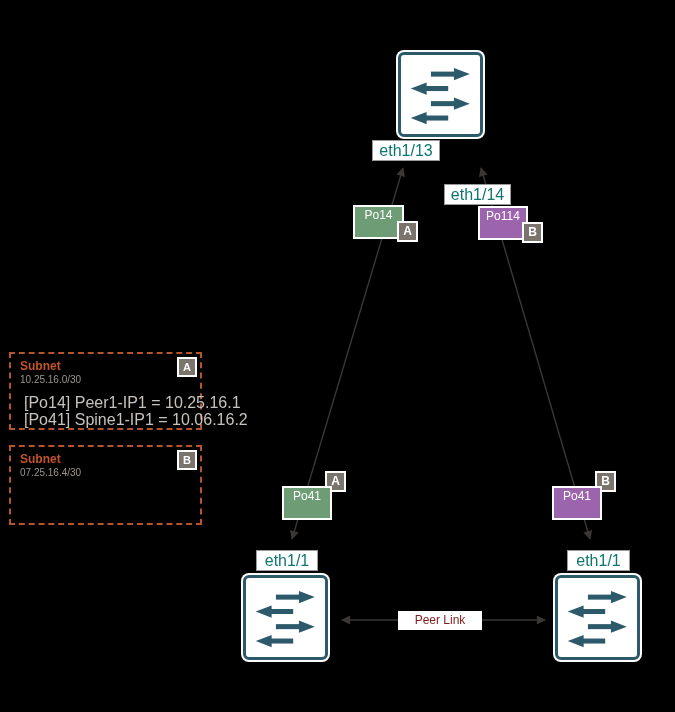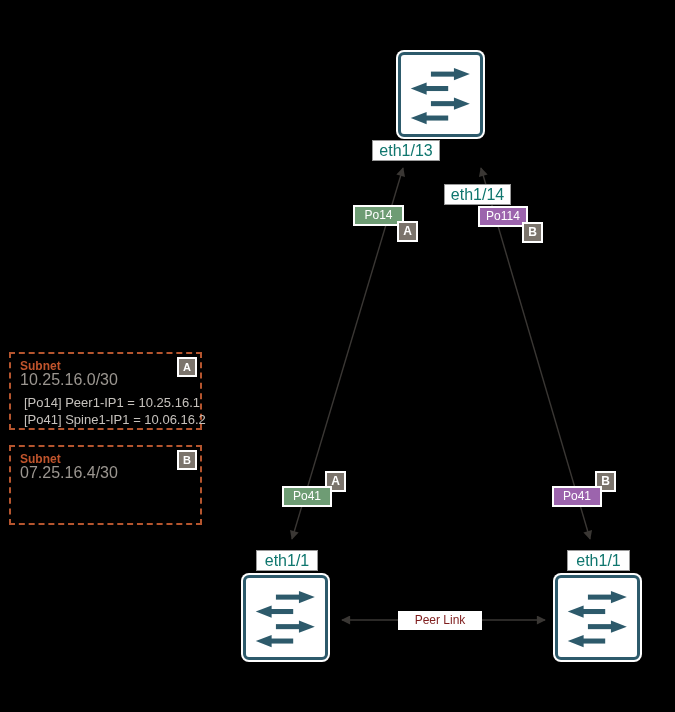--- a/index.html
+++ b/index.html
@@ -17,38 +17,38 @@
   }
   .switch svg{width:72px;height:72px;}
   
   .port-label{
     position:absolute;height:21px;background:#fff;border:1px solid #9a9a9a;
     box-sizing:border-box;color:#0f766e;font-size:16px;line-height:19px;
     text-align:center;
   }
   
   .po{
-    position:absolute;height:21px;border:2px solid #fff;box-sizing:border-box;
+    position:absolute;height:34px;border:2px solid #fff;box-sizing:border-box;
     color:#fff;font-size:12px;line-height:17px;text-align:center;
   }
   
   .badge{
     position:absolute;width:21px;height:21px;border:2px solid #fff;
     box-sizing:border-box;background:#7B746C;color:#fff;font-weight:bold;
     font-size:12px;line-height:17px;text-align:center;
   }
   
   .subnet-box{
     position:absolute;width:193px;box-sizing:border-box;
     border:2px dashed #B5552E;padding:5px 8px 4px 9px;
   }
   .subnet-title{color:#C0542C;font-weight:bold;font-size:12px;line-height:14px;}
-  .subnet-cidr{color:#9b9690;font-size:16px;line-height:14px;}
+  .subnet-cidr{color:#9b9690;font-size:10px;line-height:14px;}
   .subnet-entries{margin-top:7px;}
-  .subnet-entry{color:#c6c2bd;font-size:13px;line-height:17px;padding-left:4px;white-space:nowrap;}
+  .subnet-entry{color:#c6c2bd;font-size:16px;line-height:17px;padding-left:4px;white-space:nowrap;}
   .subnet-badge{
     position:absolute;top:3px;right:3px;width:20px;height:20px;
     border:2px solid #fff;box-sizing:border-box;background:#7B746C;
     color:#fff;font-weight:bold;font-size:11px;line-height:16px;text-align:center;
   }
   
   .peer-link-label{
     position:absolute;left:398px;top:611px;width:84px;height:19px;
     background:#fff;color:#7f1d1d;font-size:12px;line-height:19px;text-align:center;
   }

